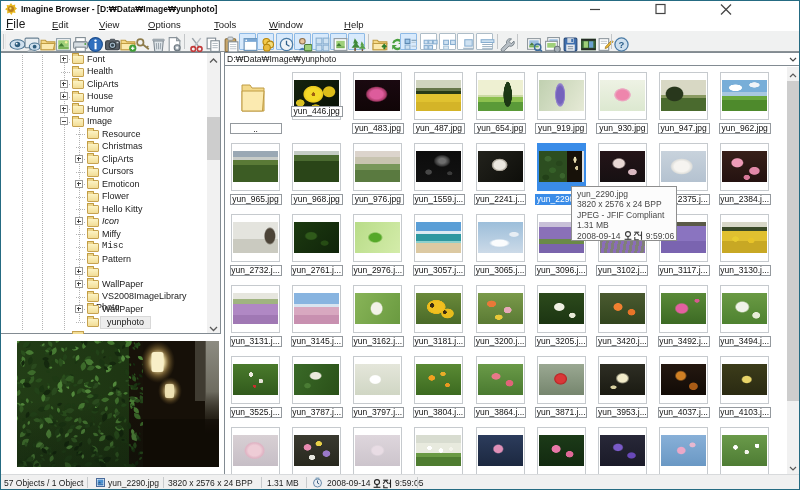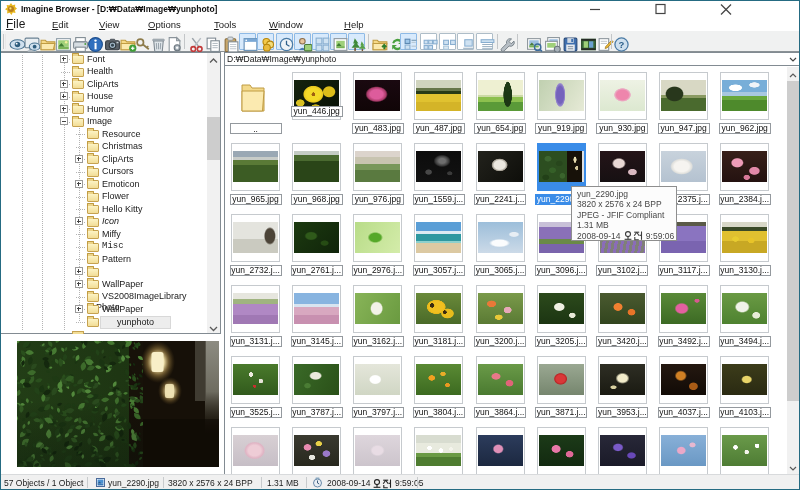--- a/index.html
+++ b/index.html
@@ -376,21 +376,21 @@
 <div class="titem" style="left:102px;top:291.0px;">VS2008ImageLibrary</div>
 <div class="doth" style="left:75.5px;top:309.0px;width:10.5px"></div>
 <div class="exp plus" style="left:74.5px;top:304.5px">
     <i></i>
     <b></b>
   </div>
 <div class="fold" style="left:87px;top:305.0px"></div>
 <div class="titem" style="left:102px;top:303.5px;">WallPaper</div>
 <div class="doth" style="left:75.5px;top:321.5px;width:10.5px"></div>
 <div class="fold" style="left:87px;top:317.5px"></div>
-<div class="titem" style="left:100px;top:316.0px; background:#ededed;border:1px solid #d8d8d8;padding:0 16px;">yunphoto</div>
+<div class="titem" style="left:100px;top:316.0px; background:#ededed;border:1px solid #d8d8d8;padding:0 6px;">yunphoto</div>
 <div class="abs" style="left:72px;top:330.5px;width:12px;height:3px;background:#f2dd96;border:1px solid #c6a250;border-bottom:none"></div>
 <div class="abs" style="left:207px;top:53px;width:13px;height:280px;background:#f1f1f1"></div>
 <svg class="abs" style="left:209px;top:57.5px" width="9" height="6" viewBox="0 0 9 6">
     <path d="M1 4.5 L4.5 1 L8 4.5" fill="none" stroke="#5a5a5a" stroke-width="1.3"></path>
   </svg>
 <svg class="abs" style="left:209px;top:326px" width="9" height="6" viewBox="0 0 9 6">
     <path d="M1 1 L4.5 4.5 L8 1" fill="none" stroke="#5a5a5a" stroke-width="1.3"></path>
   </svg>
 <div class="abs" style="left:207px;top:117px;width:13px;height:43px;background:#cdcdcd"></div>
 <div class="abs" style="left:1px;top:334px;width:222px;height:140px;background:#fff"></div>

